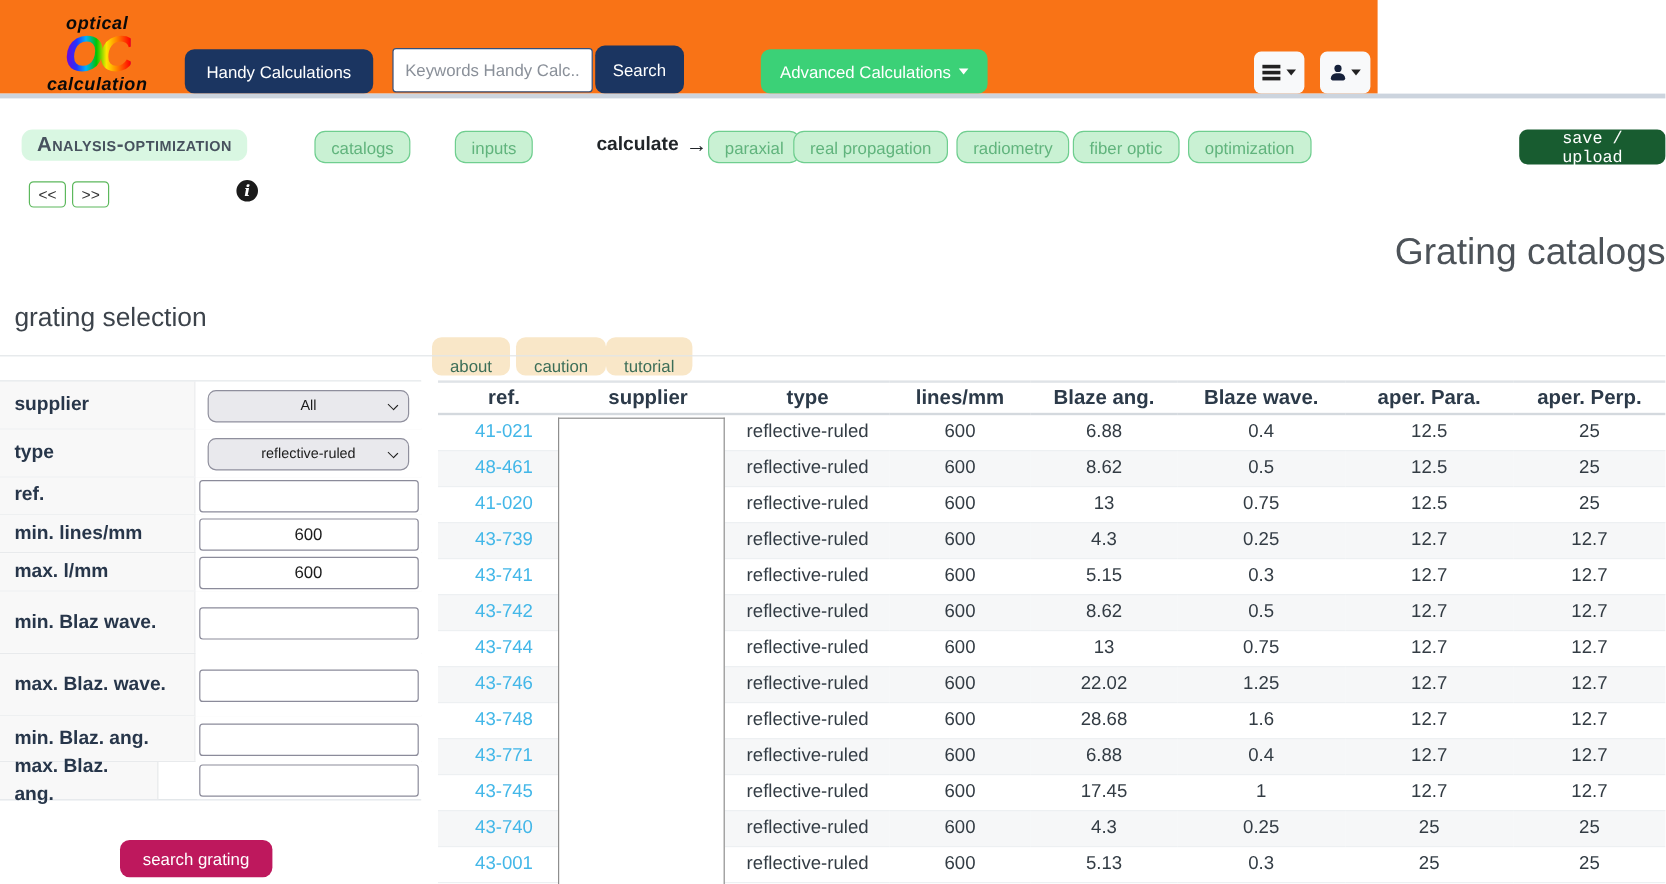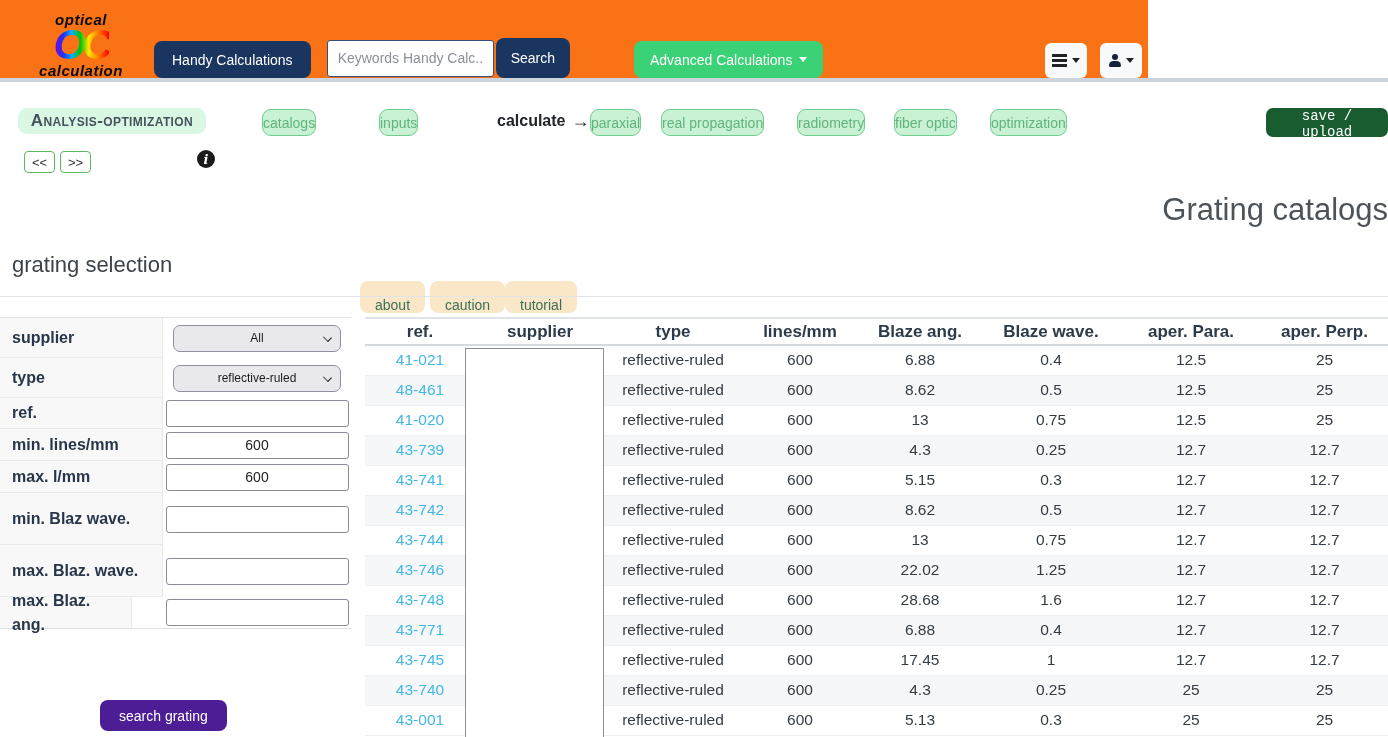--- a/index.html
+++ b/index.html
@@ -40,21 +40,21 @@
     border-radius:50%; background:#16213a; }
   .person::after { content:""; position:absolute; left:0.5px; top:6.5px; width:12px; height:6.5px;
     border-radius:6px 6px 2px 2px; background:#16213a; }
 
   .hdr-divider { position:absolute; left:0; top:78px; width:1388px; height:4px; background:#ccd4de; }
 
   
   .mode-badge { position:absolute; left:18px; top:108px; width:188px; height:26px;
     background:#d9f7e2; border-radius:9px; display:flex; align-items:center; justify-content:center;
     font-variant:small-caps; font-weight:600; font-size:17px; letter-spacing:0.4px; color:#47525e; }
-  .pill { position:absolute; top:109px; height:27px; padding:0 0; display:flex; align-items:center;
+  .pill { position:absolute; top:109px; height:27px; padding:0 13px; display:flex; align-items:center;
     background:#c9f1d3; border:1px solid #6fce8f; border-radius:9px; color:#61b47d;
     font-size:14px; cursor:pointer; font-family:inherit; }
   .calc-label { position:absolute; left:497px; top:112px; font-weight:bold; font-size:16px; color:#212529;
     display:flex; align-items:center; gap:6px; }
   .calc-arrow { font-weight:900; font-size:18px; line-height:1; }
   .save-btn { position:absolute; left:1266px; top:108px; height:29px; padding:0 14px;
     background:#185c30; color:#fff; border:none; border-radius:7px; font-size:14px; cursor:pointer; font-family:Liberation Mono, monospace; }
 
   .pager-btn { position:absolute; top:151px; height:22px; padding:0 7px; background:#fff;
     border:1px solid #5cb85c; border-radius:4px; font-size:13px; color:#333; cursor:pointer; font-family:inherit; }
@@ -80,21 +80,21 @@
     display:flex; align-items:center; line-height:1.5; }
   .f-field { flex:1; display:flex; align-items:center; justify-content:center; padding:3px 2px; background:#fff; }
   .h40 { height:40px; } .h31 { height:31px; } .h32 { height:32px; } .h52 { height:52px; } .h38 { height:38px; }
   .sel { width:168px; height:27px; background:#e9e9ed; border:1px solid #8f8f9d; border-radius:7px;
     display:flex; align-items:center; justify-content:center; position:relative; font-size:12px; color:#1c1c1c; cursor:pointer; }
   .sel .chev { position:absolute; right:9px; top:8px; width:7px; height:7px;
     border-right:1.8px solid #1c1c1c; border-bottom:1.8px solid #1c1c1c; transform:rotate(45deg) scaleY(0.8); }
   .txt { width:183px; height:27px; border:1px solid #8b8b9a; border-radius:3px; background:#fff;
     text-align:center; font-size:14px; color:#1c1c1c; font-family:inherit; }
   .search-grating { position:absolute; left:100px; top:700px; height:31px; padding:0 19px;
-    background:#4c1d95; color:#fff; border:none; border-radius:8px; font-size:14px; cursor:pointer; font-family:inherit; }
+    background:#be185d; color:#fff; border:none; border-radius:8px; font-size:14px; cursor:pointer; font-family:inherit; }
 
   
   .grating-table { position:absolute; left:365px; top:317px; width:1023px; border-collapse:collapse;
     table-layout:fixed; border-top:2px solid #dfe3e7; }
   .grating-table col.c0{width:110px} .grating-table col.c1{width:130px} .grating-table col.c2{width:136px}
   .grating-table col.c3{width:118px} .grating-table col.c4{width:122px} .grating-table col.c5{width:140px}
   .grating-table col.c6{width:140px} .grating-table col.c7{width:127px}
   .grating-table th { height:27px; font-size:17px; font-weight:bold; color:#2c3a49;
     text-align:center; border-bottom:2px solid #d4d9de; padding:0; }
   .grating-table td { height:30px; font-size:15.5px; color:#333c44; text-align:center; padding:0;
@@ -204,20 +204,26 @@
   </div>
   <div class="f-row h52">
     <div class="f-label">min. Blaz wave.</div>
     <div class="f-field h52">
         <input class="txt" value="" style="">
       </div>
   </div>
   <div class="f-row h52">
     <div class="f-label">max. Blaz. wave.</div>
     <div class="f-field h52">
+        <input class="txt" value="" style="">
+      </div>
+  </div>
+  <div class="f-row h38">
+    <div class="f-label">min. Blaz. ang.</div>
+    <div class="f-field h38">
         <input class="txt" value="" style="">
       </div>
   </div>
   <div class="f-row h31">
     <div class="f-label">max. Blaz. ang.</div>
     <div class="f-field h31">
         <input class="txt" value="" style="">
       </div>
   </div>
 </div>

